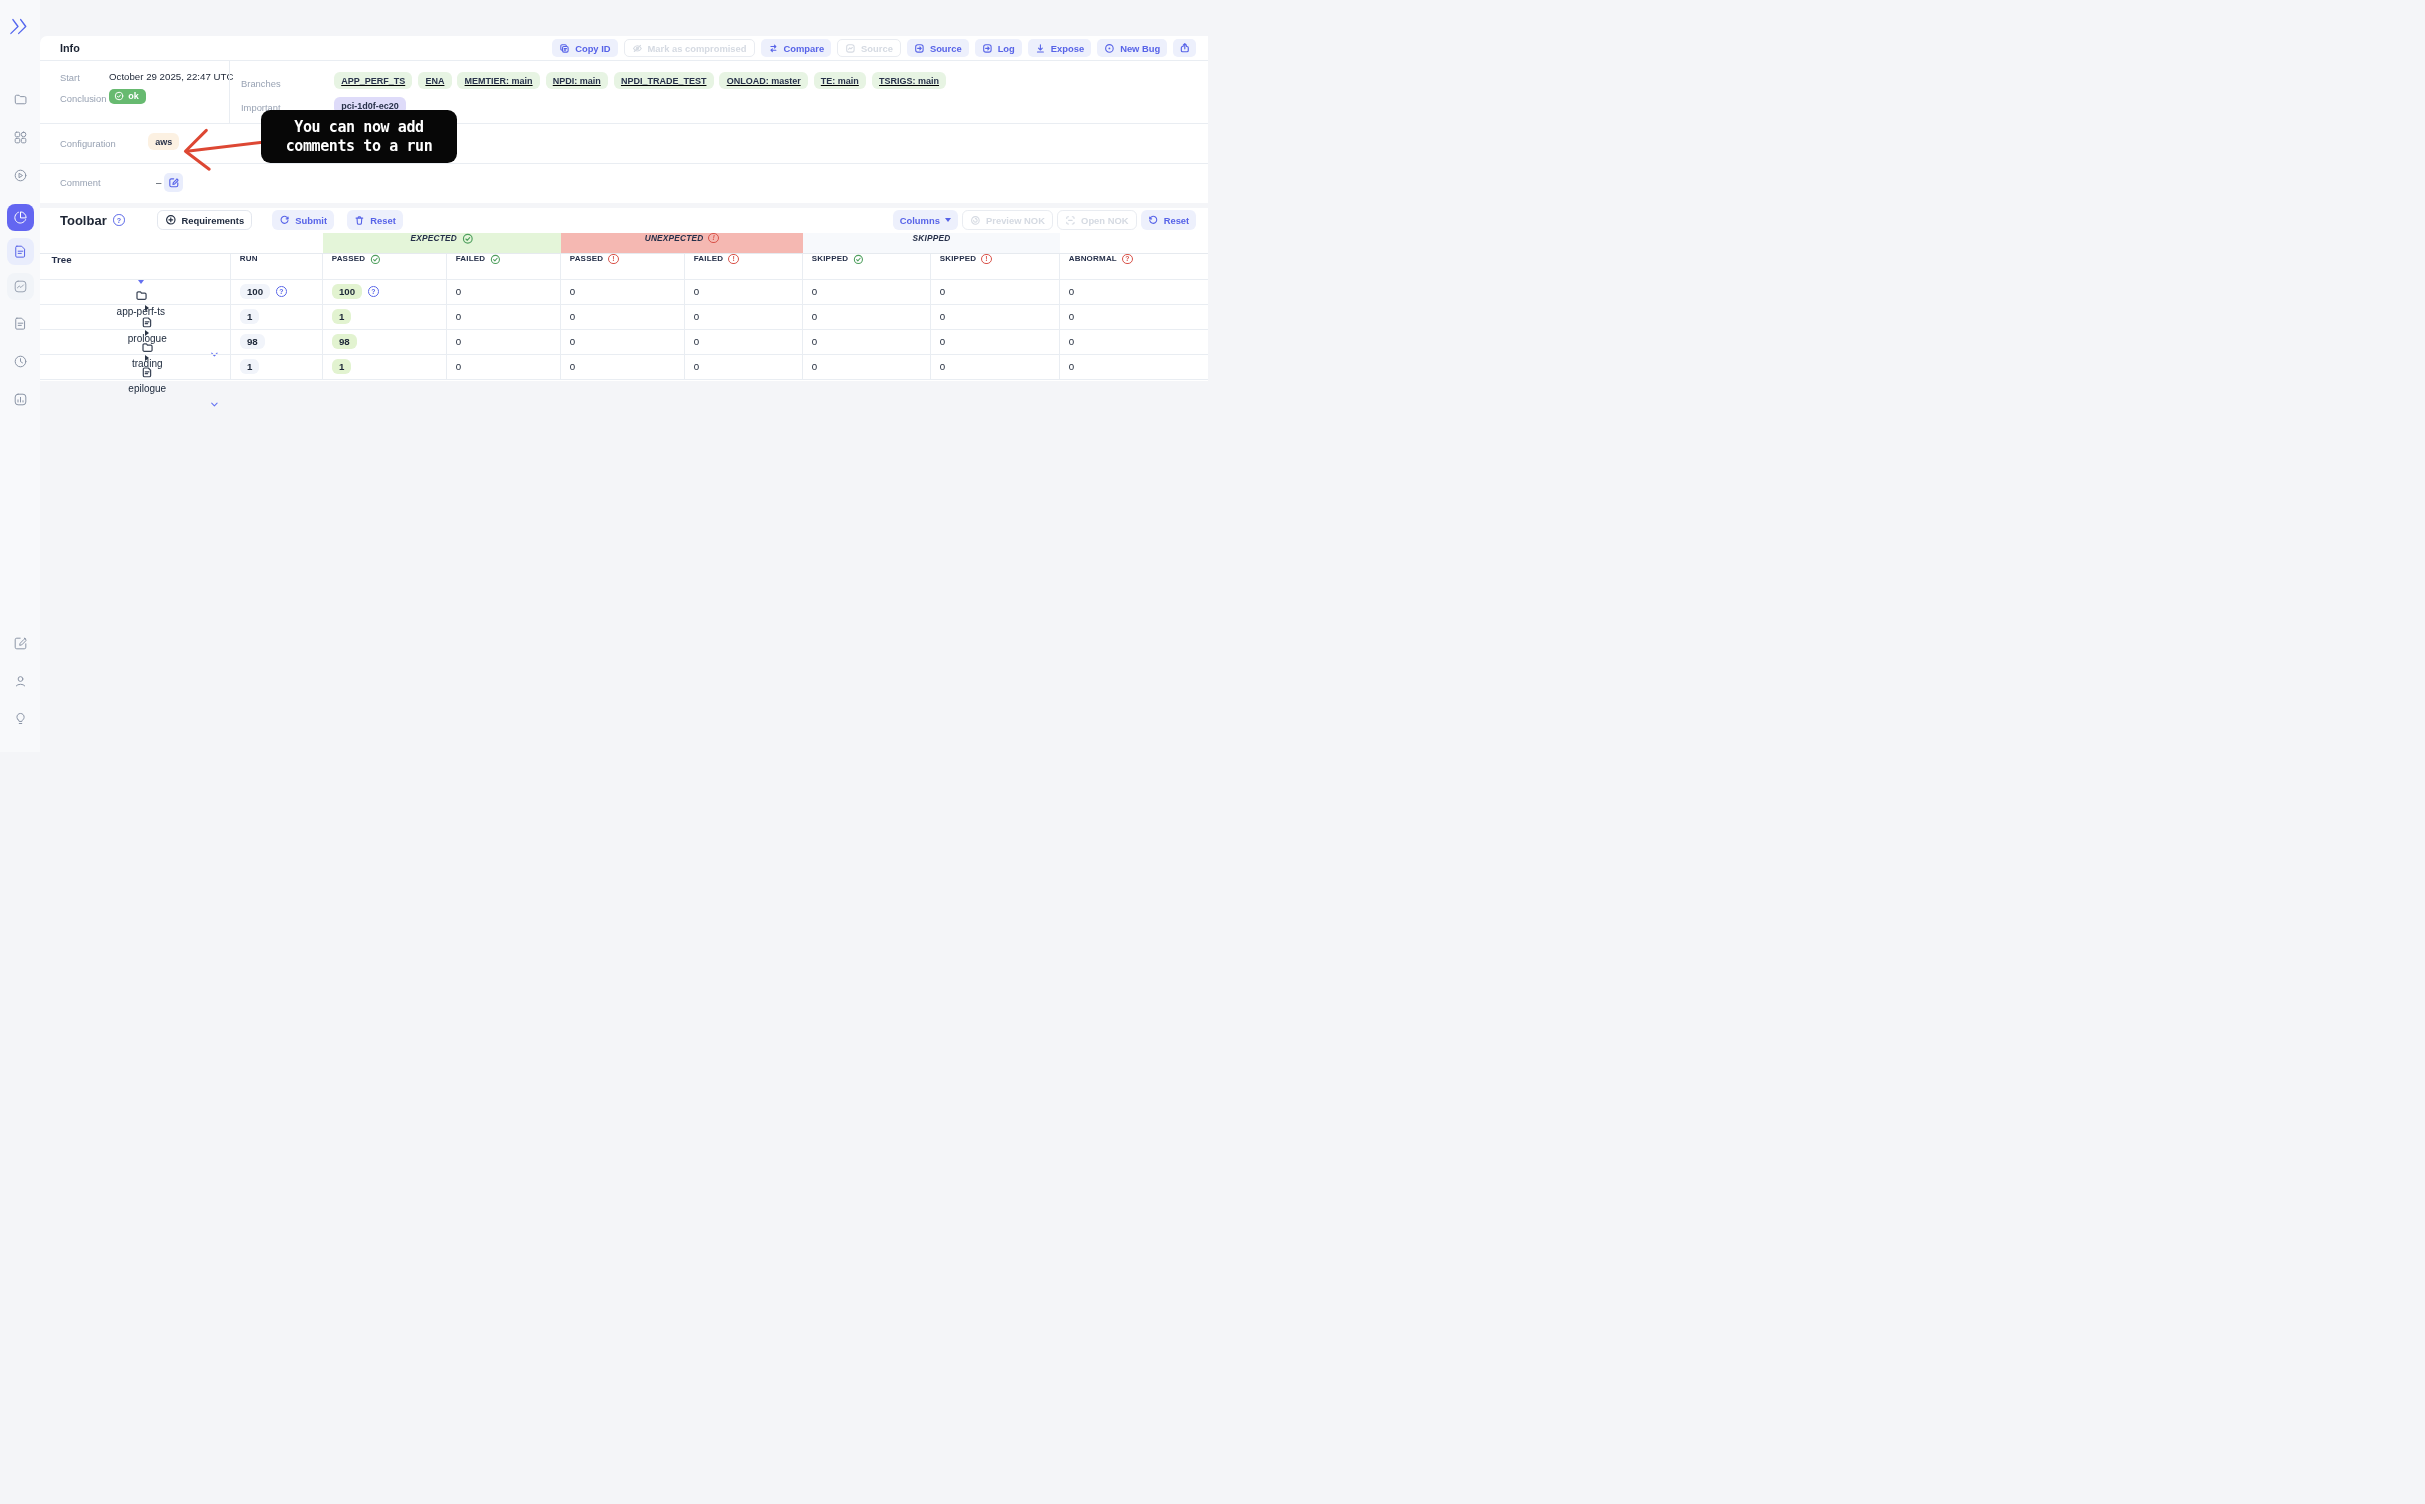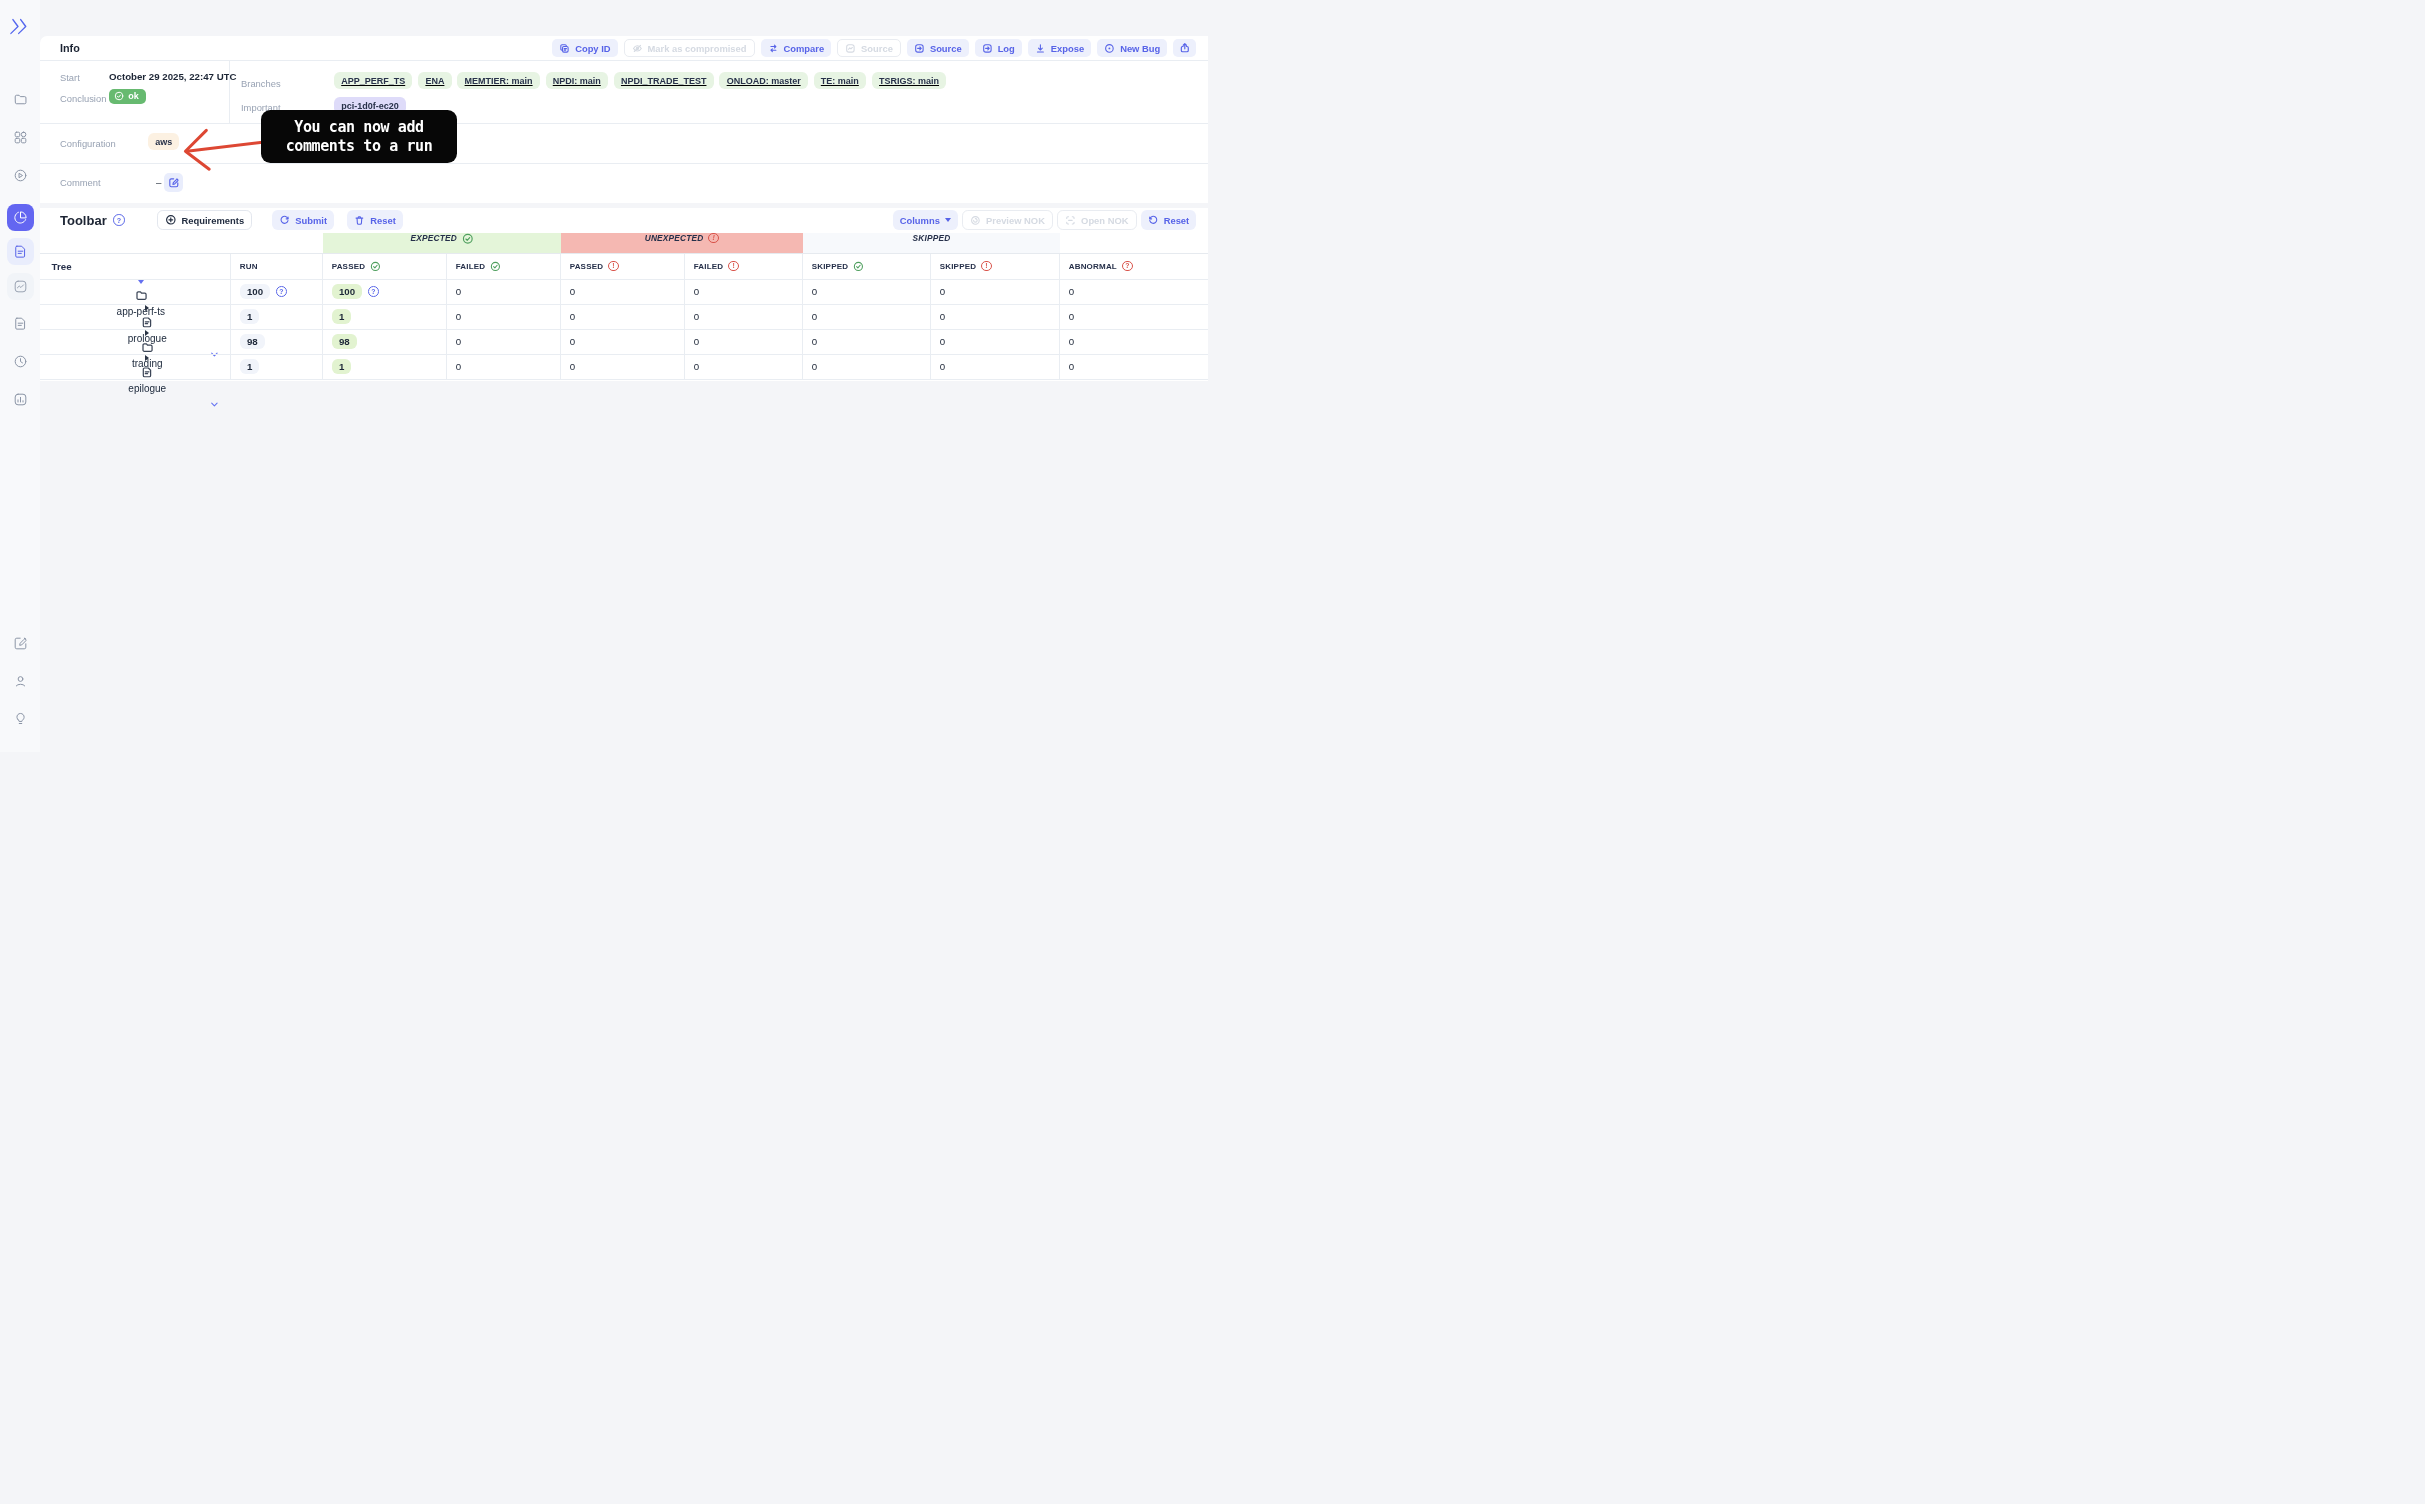--- a/index.html
+++ b/index.html
@@ -23,21 +23,21 @@
   
   .info-head{position:absolute;left:0;top:0;right:0;height:24.5px;display:flex;align-items:center;padding:0 11.6px 0 20px;border-bottom:0.7px solid #e9edf2;box-sizing:border-box;}
   .info-title{font-size:10.8px;font-weight:700;color:#1c2433;}
   .actions{margin-left:auto;display:flex;gap:5.8px;align-items:center;}
   .btn{height:18px;padding:0 7.2px;border-radius:5px;display:inline-flex;align-items:center;gap:5px;font-size:9.4px;font-weight:600;background:#edf0fc;color:#5763e8;border:none;cursor:pointer;white-space:nowrap;}
   .btn.disabled{background:#ffffff;border:0.7px solid #e9ecf1;color:#d5dae2;cursor:default;}
   .btn.icon-only{padding:0 5.8px;}
 
   
   .lbl{font-size:9.4px;color:#98a2b3;}
-  .val{font-size:9.7px;font-weight:700;color:#1d2636;}
+  .val{font-size:9.7px;font-weight:400;color:#1d2636;}
   .vdiv{position:absolute;left:189px;top:24.5px;width:0.7px;height:62px;background:#e9edf2;}
   .hdiv{position:absolute;left:0;right:0;height:0.7px;background:#e9edf2;}
   .tag{display:inline-block;padding:3.6px 7.2px;border-radius:5.8px;font-size:9px;font-weight:600;color:#28324a;}
   .tag.green{background:#e7f4e3;}
   .tag.purple{background:#dedbf9;}
   .tag.cream{background:#fcf1e2;}
   .ok-badge{display:inline-flex;align-items:center;gap:4.3px;background:#67ba70;color:#fff;font-size:9px;font-weight:700;padding:2.2px 7.2px 2.2px 5px;border-radius:5px;}
   .edit-btn{position:absolute;left:124px;top:137px;width:19px;height:19px;border-radius:5px;background:#e9edfc;color:#5763e8;display:flex;align-items:center;justify-content:center;cursor:pointer;border:none;}
 
   
@@ -53,21 +53,21 @@
   .btn.tall{height:20px;border-radius:5.8px;}
   .btn.outline{background:#fff;border:0.7px solid #e3e7ee;color:#222d40;font-weight:600;}
   .caret{width:0;height:0;border-left:3.2px solid transparent;border-right:3.2px solid transparent;border-top:4px solid currentColor;display:inline-block;}
 
   
   .tbl{position:absolute;left:0;top:24.5px;right:0;display:grid;grid-template-columns:191px 92px 124px 114px 124px 118px 128px 129px 1fr;}
   .gc{height:21px;display:flex;align-items:flex-start;justify-content:center;gap:5px;font-size:8.3px;font-weight:800;color:#26304a;letter-spacing:0.2px;border-bottom:0.7px solid #e6eaef;box-sizing:border-box;font-style:italic;}
   .gc.expected{background:#e4f5d9;}
   .gc.unexpected{background:#f5b8b2;}
   .gc.skipped{background:#f7f9fc;}
-  .hc{height:26px;display:flex;align-items:center;gap:5px;padding-left:8.7px;font-size:8px;font-weight:800;color:#26304a;letter-spacing:0.2px;border-bottom:0.7px solid #e9edf2;border-right:0.7px solid #e9edf2;box-sizing:border-box;text-transform:uppercase;}
+  .hc{height:26px;display:flex;gap:5px;padding-left:8.7px;font-size:8px;font-weight:800;color:#26304a;letter-spacing:0.2px;border-bottom:0.7px solid #e9edf2;border-right:0.7px solid #e9edf2;box-sizing:border-box;text-transform:uppercase;}
   .hc.tree{font-size:9.7px;text-transform:none;letter-spacing:0;padding-left:11.6px;}
   .hc.last{border-right:none;}
   .tc{height:25px;display:flex;align-items:center;padding-left:8.7px;font-size:9.7px;color:#1d2738;border-bottom:0.7px solid #e9edf2;border-right:0.7px solid #e9edf2;box-sizing:border-box;gap:5.8px;}
   .tc.last{border-right:none;}
   .tc.tree{padding-left:11.6px;gap:5px;cursor:pointer;flex-direction:column;}
   .tc.tree.indent{padding-left:24.5px;}
   .numbadge{padding:2.2px 7.2px;border-radius:5.8px;font-weight:600;font-size:9.7px;color:#1d2738;}
   .numbadge.run{background:#f1f4fa;}
   .numbadge.pass{background:#e2f3d0;}
   .tree-name{font-size:10px;color:#202c3e;}

